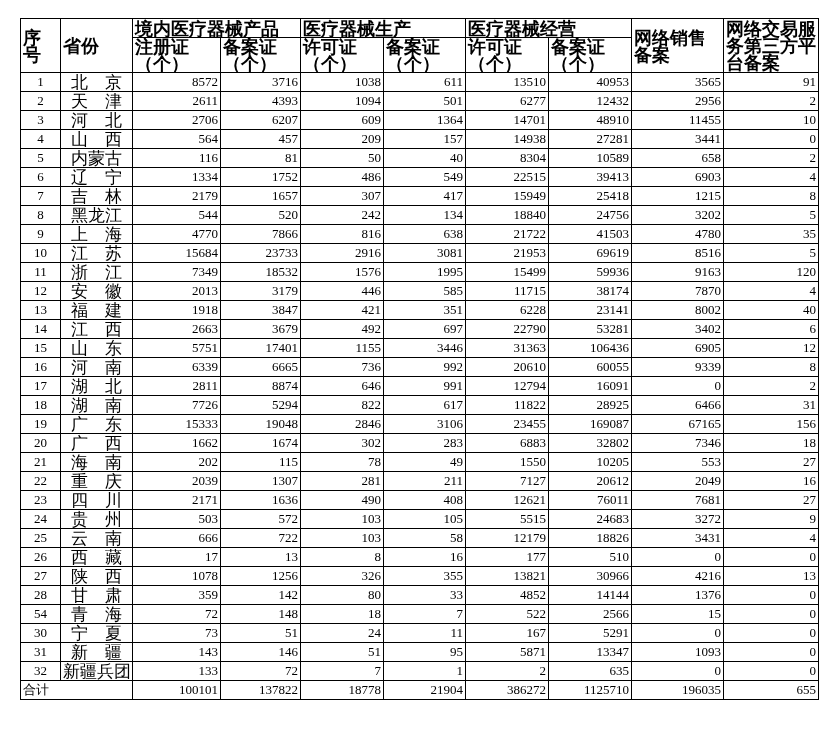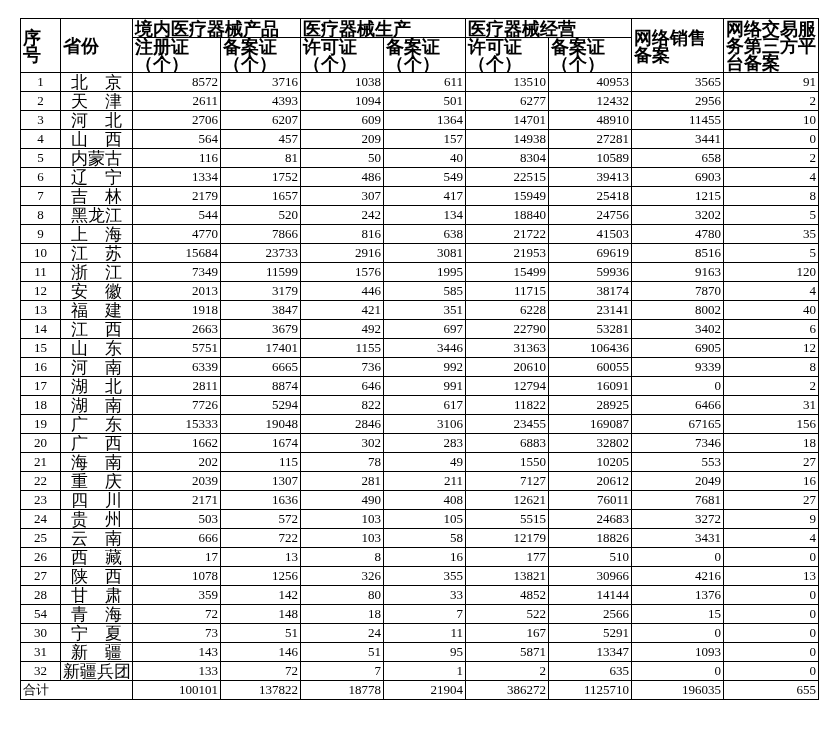--- a/index.html
+++ b/index.html
@@ -181,21 +181,21 @@
         <td class="num">3081</td>
         <td class="num">21953</td>
         <td class="num">69619</td>
         <td class="num">8516</td>
         <td class="num">5</td>
       </tr>
       <tr>
         <td class="idx">11</td>
         <td class="prov">浙　江</td>
         <td class="num">7349</td>
-        <td class="num">11599</td>
+        <td class="num">18532</td>
         <td class="num">1576</td>
         <td class="num">1995</td>
         <td class="num">15499</td>
         <td class="num">59936</td>
         <td class="num">9163</td>
         <td class="num">120</td>
       </tr>
       <tr>
         <td class="idx">12</td>
         <td class="prov">安　徽</td>

